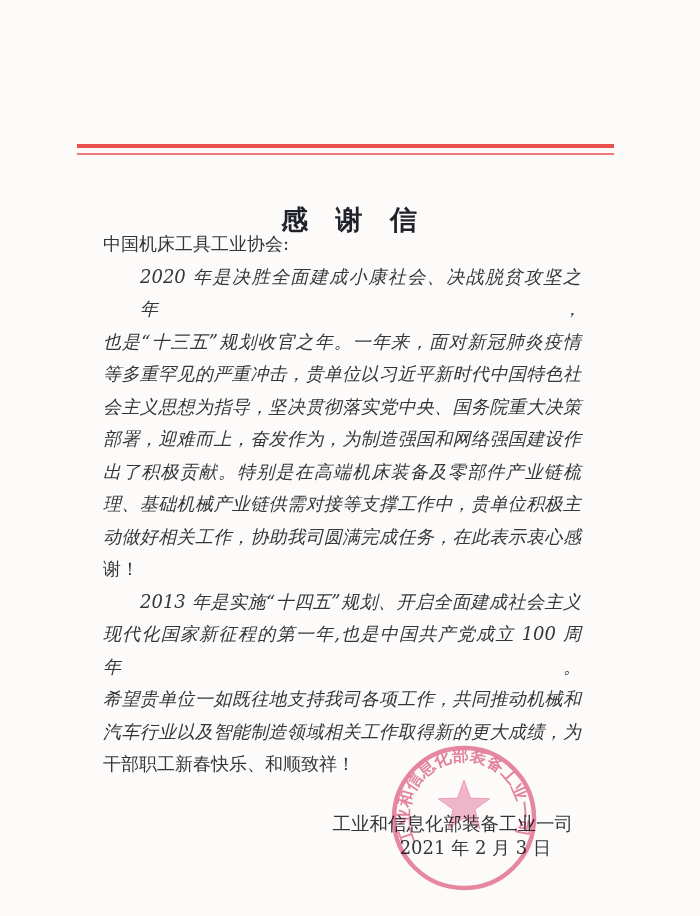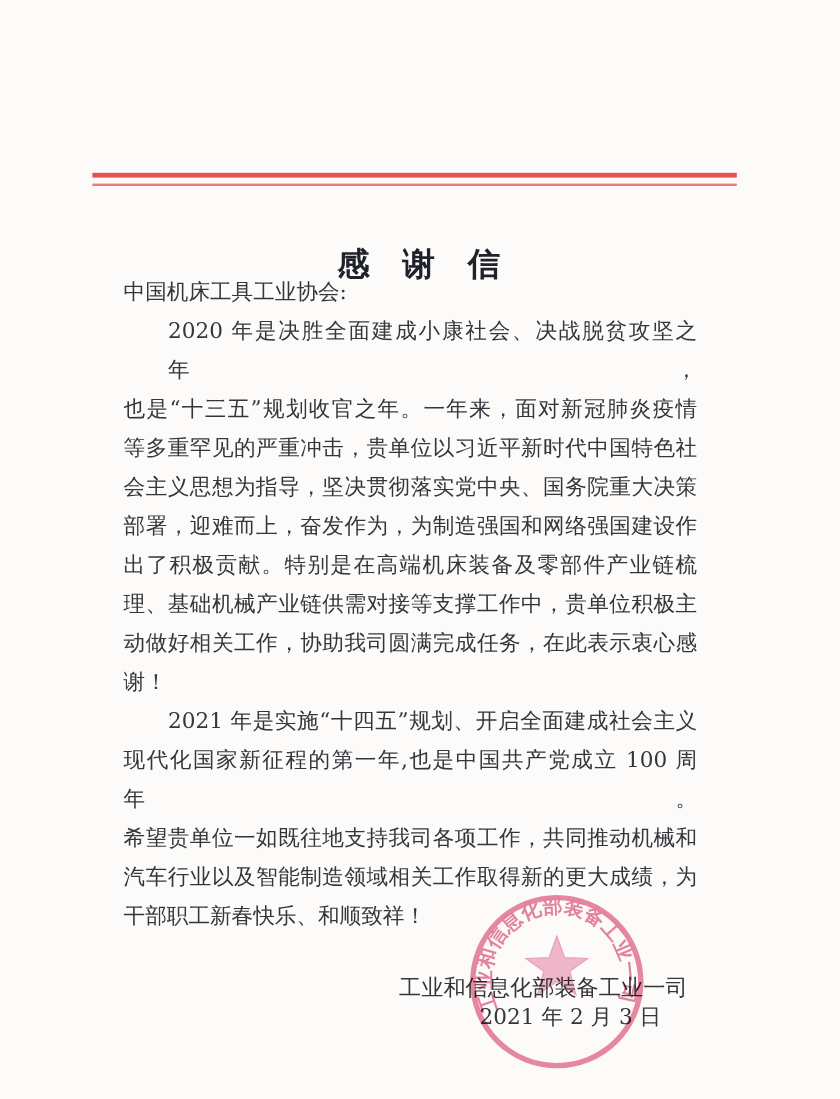--- a/index.html
+++ b/index.html
@@ -45,20 +45,21 @@
   .body-text{
     position:absolute;top:228px;left:103px;width:478px;
     color:#34363c;
     font-size:18px;line-height:32.5px;
   }
   .body-text .line{text-align:left;white-space:nowrap;}
   .body-text .line.fill{
     white-space:normal;
     text-align:justify;
     text-align-last:justify;
+    font-style:italic;
   }
   .body-text .line.indent{padding-left:37px;}
 
   
   .signature{
     position:absolute;top:812px;right:127px;
     color:#34363c;
     text-align:right;
   }
   .sig-org{font-size:18.5px;line-height:24px;white-space:nowrap;}
@@ -86,21 +87,21 @@
       <div class="line">中国机床工具工业协会:</div>
       <div class="line fill indent">2020 年是决胜全面建成小康社会、决战脱贫攻坚之年，</div>
       <div class="line fill">也是“十三五”规划收官之年。一年来，面对新冠肺炎疫情</div>
       <div class="line fill">等多重罕见的严重冲击，贵单位以习近平新时代中国特色社</div>
       <div class="line fill">会主义思想为指导，坚决贯彻落实党中央、国务院重大决策</div>
       <div class="line fill">部署，迎难而上，奋发作为，为制造强国和网络强国建设作</div>
       <div class="line fill">出了积极贡献。特别是在高端机床装备及零部件产业链梳</div>
       <div class="line fill">理、基础机械产业链供需对接等支撑工作中，贵单位积极主</div>
       <div class="line fill">动做好相关工作，协助我司圆满完成任务，在此表示衷心感</div>
       <div class="line">谢！</div>
-      <div class="line fill indent">2021 年是实施“十四五”规划、开启全面建成社会主义</div>
+      <div class="line fill indent">2013 年是实施“十四五”规划、开启全面建成社会主义</div>
       <div class="line fill">现代化国家新征程的第一年,也是中国共产党成立 100 周年。</div>
       <div class="line fill">希望贵单位一如既往地支持我司各项工作，共同推动机械和</div>
       <div class="line fill">汽车行业以及智能制造领域相关工作取得新的更大成绩，为</div>
       <div class="line">干部职工新春快乐、和顺致祥！</div>
     </div>
 
   <div class="signature">
     <div class="sig-org">工业和信息化部装备工业一司</div>
     <div class="sig-date">2021 年 2 月 3 日</div>
   </div>

